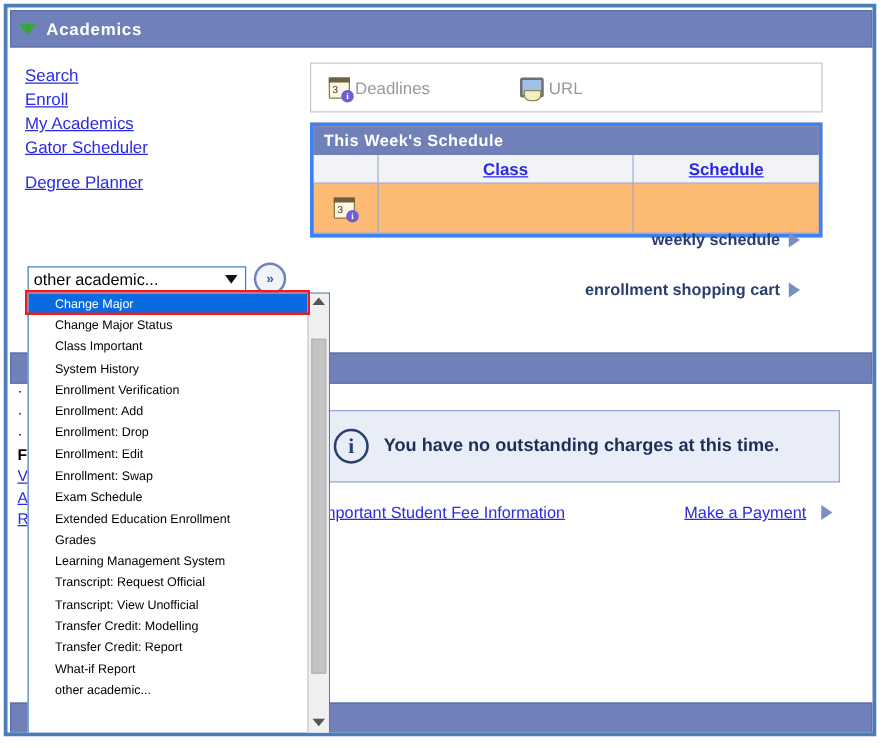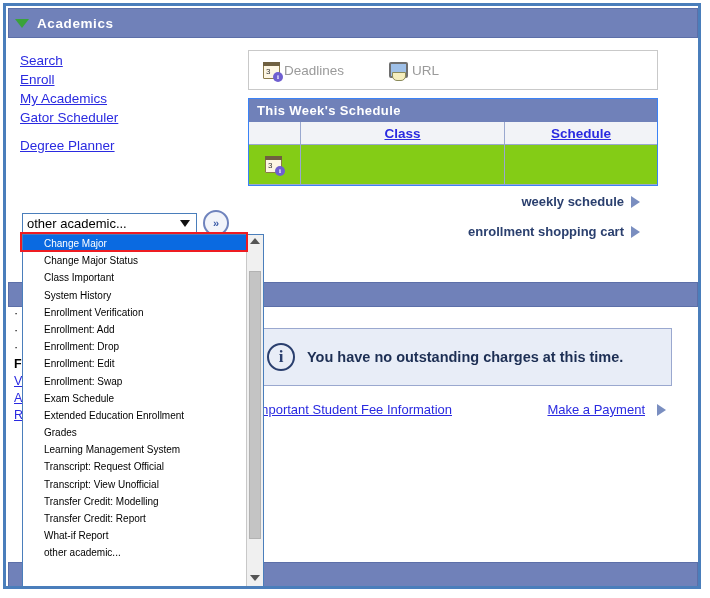--- a/index.html
+++ b/index.html
@@ -164,21 +164,21 @@
     background:#9fc0e8;border:2px solid #6f6f6f;border-radius:2px;box-sizing:border-box;
   }
   .url-icon:after{
     content:"";position:absolute;left:1px;bottom:-5px;width:12px;height:7px;
     background:#f5eebe;border:1px solid #8a8a5a;border-radius:0 0 5px 5px;
   }
 
   
   .sched{
     position:absolute;left:242px;top:92px;width:410px;
-    border:1px solid #3b82f6;box-sizing:border-box;background:#84cc16;
+    border:3px solid #3b82f6;box-sizing:border-box;background:#fdba74;
   }
   .sched-hdr{
     background:#7081b9;color:#ffffff;font-weight:bold;font-size:13px;
     padding:4px 8px;letter-spacing:.4px;
   }
   .sched-row{display:flex;}
   .sc-col{
     border-right:1px solid #9aa8cf;border-bottom:1px solid #9aa8cf;
     box-sizing:border-box;text-align:center;
   }
@@ -198,21 +198,21 @@
     position:absolute;right:58px;
     color:#2a3f6e;font-weight:bold;font-size:13px;
     text-decoration:none;white-space:nowrap;
     display:flex;align-items:center;
   }
   .act-link .caret{
     margin-left:7px;width:0;height:0;
     border-top:6px solid transparent;border-bottom:6px solid transparent;
     border-left:9px solid #7a8ec0;
   }
-  #act-weekly{top:188px;}
+  #act-weekly{top:178px;}
   #act-cart2{top:218px;}
 
   
   .info-box{
     position:absolute;left:248px;top:322px;width:418px;height:58px;
     background:#e8edf7;border:1px solid #9aa8cf;box-sizing:border-box;
     display:flex;align-items:center;
   }
   .info-circle{
     margin:0 12px 0 12px;
@@ -309,21 +309,21 @@
     <div class="redbox"></div>
 
     <div class="tool-box">
       <div class="tool-item">
         <span class="cal-icon">
           <span class="cglyph">3</span>
             <span class="ibadge">i</span>
         </span>
         <span class="tlabel">Deadlines</span>
       </div>
-      <div class="tool-item" style="margin-left:45px;align-items:flex-end;">
+      <div class="tool-item" style="margin-left:72px;align-items:flex-end;">
         <span class="url-icon"></span>
         <span class="tlabel">URL</span>
       </div>
     </div>
 
     <div class="sched">
       <div class="sched-hdr">This Week's Schedule</div>
       <div class="sched-row sched-colhdr">
         <div class="sc-col sc-c0"></div>
         <div class="sc-col sc-c1">

